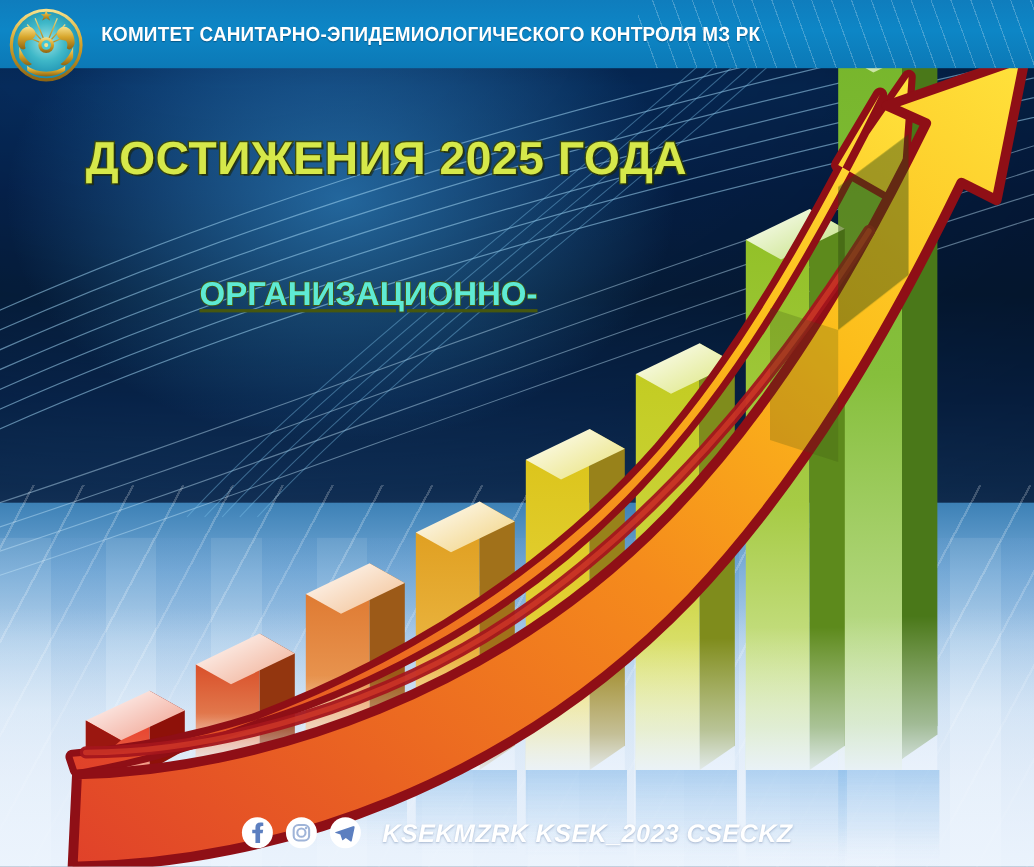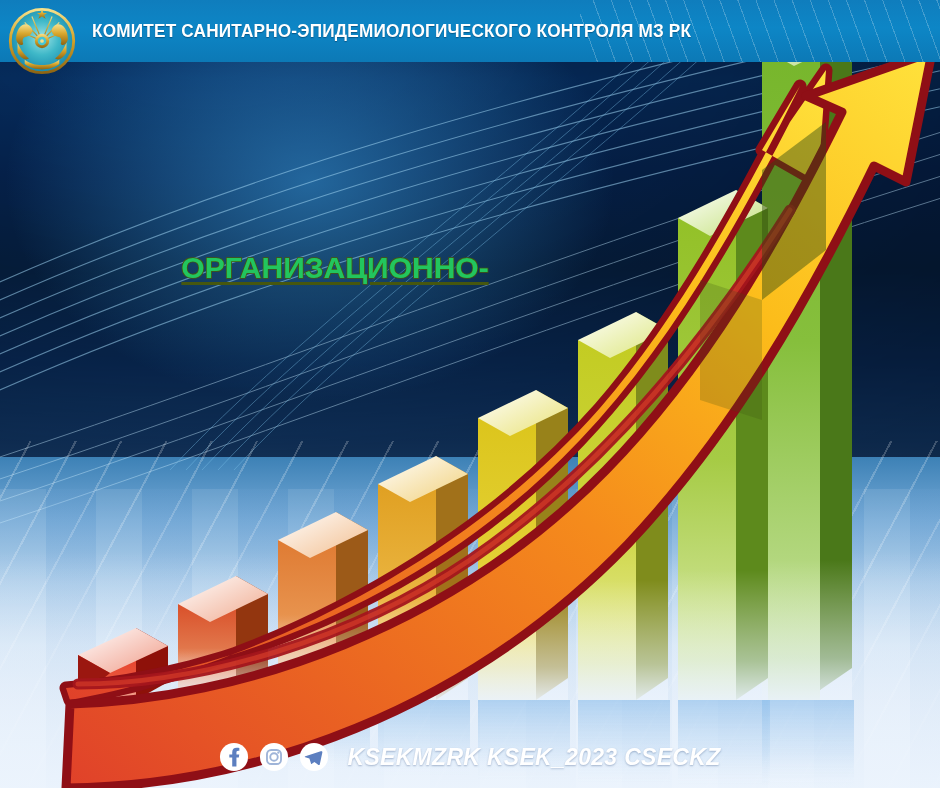--- a/index.html
+++ b/index.html
@@ -101,21 +101,21 @@
     font-size:42px;font-weight:bold;letter-spacing:.5px;
     color:#d6e84a;
     white-space:nowrap;
     -webkit-text-stroke:2.5px #3a4a12;
     paint-order:stroke fill;
     text-shadow:2px 2px 0 rgba(25,35,8,.55);
   }
   .subtitle{
     position:absolute;left:120px;top:245px;width:430px;
     font-size:30px;font-weight:bold;line-height:1.55;
-    color:#22c55e;
+    color:#5eead4;
     text-align:center;
     -webkit-text-stroke:1.6px #46570f;
     paint-order:stroke fill;
   }
   .subtitle span{ text-decoration:underline; text-underline-offset:4px; text-decoration-thickness:3px;}
 
   
   .chart{position:absolute;left:0;top:0;width:940px;height:788px;pointer-events:none;}
   .chart svg{width:940px;height:788px;display:block;}
 
@@ -459,20 +459,21 @@
       <circle cx="50" cy="50" r="10" fill="url(#gold)"></circle>
       <circle cx="50" cy="50" r="6" fill="#46c7d6"></circle>
       <circle cx="50" cy="50" r="2.6" fill="#f6e08a"></circle>
 
       <path d="M26 76 C38 86 62 86 74 76 L74 82 C62 92 38 92 26 82 Z" fill="url(#gold)"></path>
 
       <path d="M50 6 L52 11 L57 11 L53 14 L55 19 L50 16 L45 19 L47 14 L43 11 L48 11 Z" fill="url(#gold)"></path>
     </svg>
   </div>
 
+  <div class="title-main">ДОСТИЖЕНИЯ 2025 ГОДА</div>
 
   <div class="subtitle">
     <span>ОРГАНИЗАЦИОННО-</span><br>
     <br>
   </div>
 
   <div class="footer">
     <svg class="sicon" viewBox="0 0 32 32">
       <circle cx="16" cy="16" r="15" fill="#ffffff"></circle>
       <path d="M18.6 16.6h2.5l.5-3.4h-3v-2c0-1 .4-1.8 1.9-1.8h1.2V6.3c-.6-.1-1.7-.2-2.8-.2-3 0-4.8 1.6-4.8 4.7v2.4H11v3.4h3.1V26h4.5z" fill="#5c7fc0"></path>

